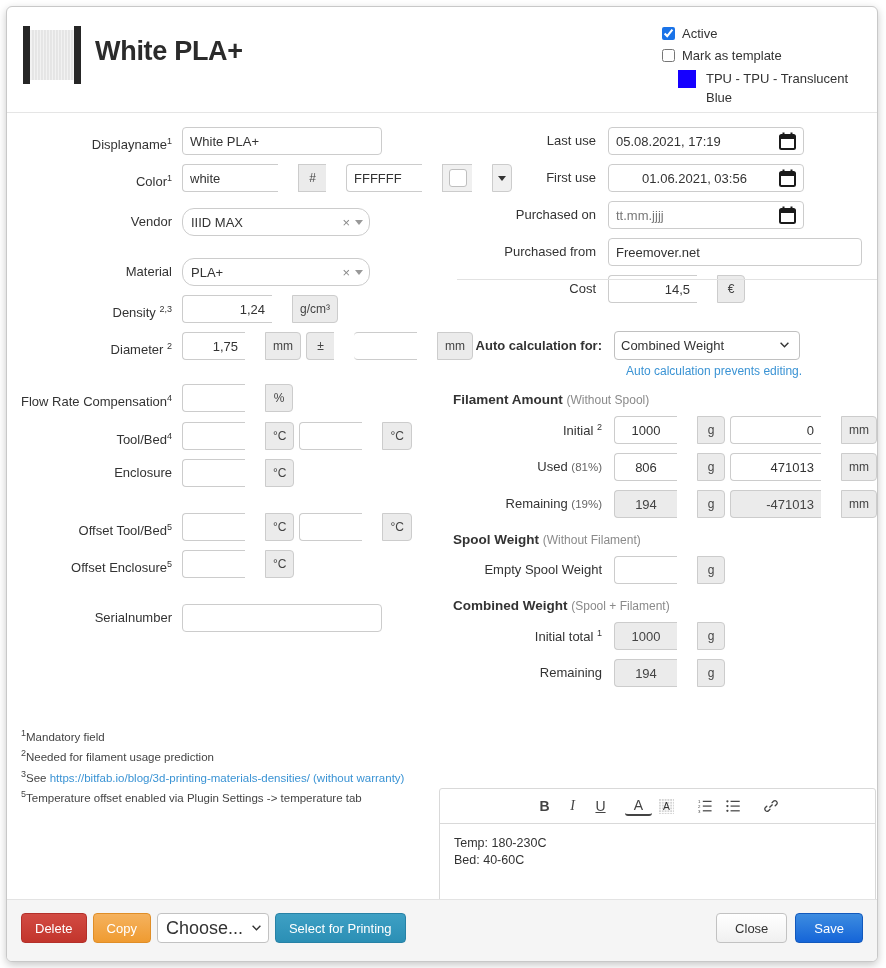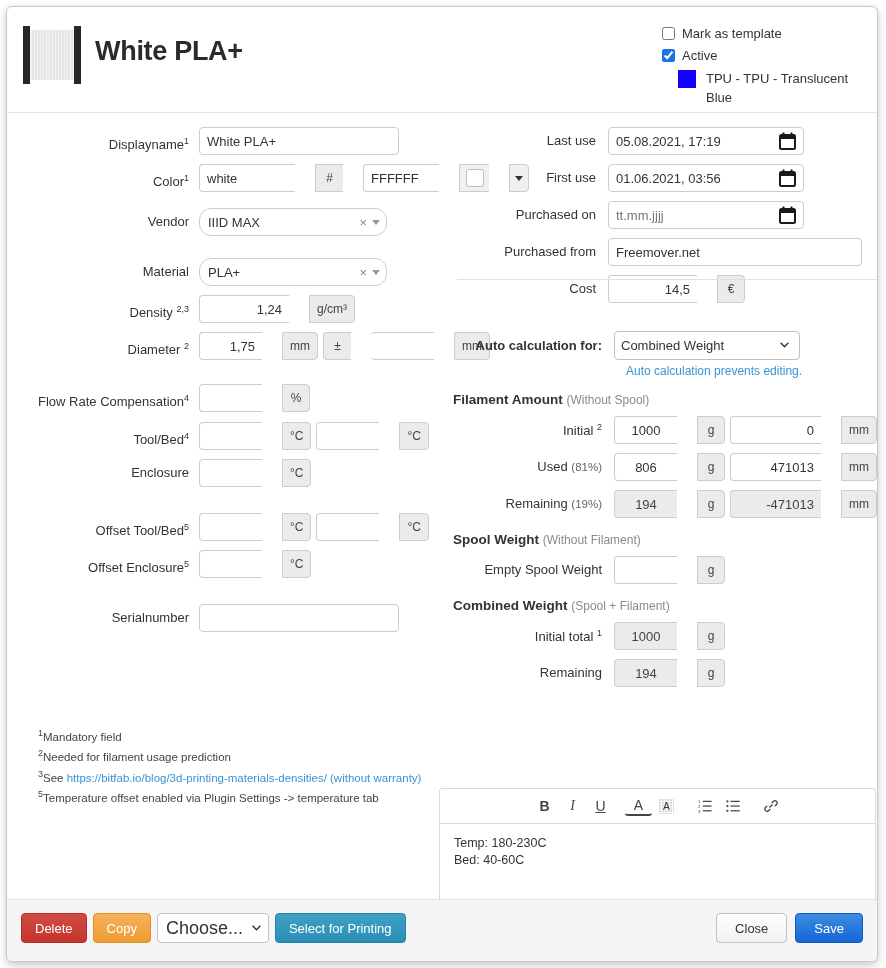--- a/index.html
+++ b/index.html
@@ -66,21 +66,21 @@
     flex: 0 0 auto;
     margin: 1px 10px 0 0;
   }
   .tpl-text { font-size: 13px; color: #333; }
 
   
   .modal-body {
     position: relative;
     height: 786px;
   }
-  .col-left  { position: absolute; left: 17px;   top: 0; width: 430px; height: 100%; }
+  .col-left  { position: absolute; left: 0;   top: 0; width: 430px; height: 100%; }
   .col-right { position: absolute; left: 432px; top: 0; width: 440px; height: 100%; }
 
   .frow {
     display: flex; align-items: flex-start;
     margin-bottom: 9px;
   }
   .flabel {
     flex: 0 0 auto;
     text-align: right;
     font-size: 13px;
@@ -329,26 +329,26 @@
         <line x1="43" y1="6" x2="43" y2="56"></line>
           <line x1="46" y1="6" x2="46" y2="56"></line>
         <line x1="49" y1="6" x2="49" y2="56"></line>
           <line x1="52" y1="6" x2="52" y2="56"></line>
       </g>
     </svg>
     <div class="modal-title">White PLA+</div>
 
     <div class="header-right">
       <div class="chk-row">
+        <input type="checkbox" checked="" style="">
+        <span class="chk-label">Active</span>
+      </div>
+      <div class="chk-row">
         <input type="checkbox" style="">
         <span class="chk-label">Mark as template</span>
-      </div>
-      <div class="chk-row">
-        <input type="checkbox" checked="" style="">
-        <span class="chk-label">Active</span>
       </div>
       <div class="tpl-line">
         <span class="color-chip"></span>
         <span class="tpl-text">TPU - TPU - Translucent Blue</span>
       </div>
     </div>
   </div>
 
   <div class="modal-body">
 
@@ -544,21 +544,21 @@
               <rect x="11.5" y="0.5" width="2" height="4" fill="#1a1a1a"></rect>
             </svg>
           </div>
         </div>
       </div>
 
       <div class="frow">
         <div class="flabel" style="width:157px;">First use</div>
         <div class="fctl" style="margin-left:12px;">
           <div class="datewrap">
-            <input class="ti" style="width: 196px; padding-right: 30px;" value="01.06.2021, 03:56">
+            <input class="ti" style="width: 196px; padding-right: 30px; text-align: center;" value="01.06.2021, 03:56">
             <svg class="cal-icon" viewBox="0 0 17 18">
               <rect x="1" y="3" width="15" height="14" rx="1.5" fill="none" stroke="#1a1a1a" stroke-width="2"></rect>
               <rect x="1" y="3" width="15" height="4" fill="#1a1a1a"></rect>
               <rect x="3.5" y="0.5" width="2" height="4" fill="#1a1a1a"></rect>
               <rect x="11.5" y="0.5" width="2" height="4" fill="#1a1a1a"></rect>
             </svg>
           </div>
         </div>
       </div>
 

